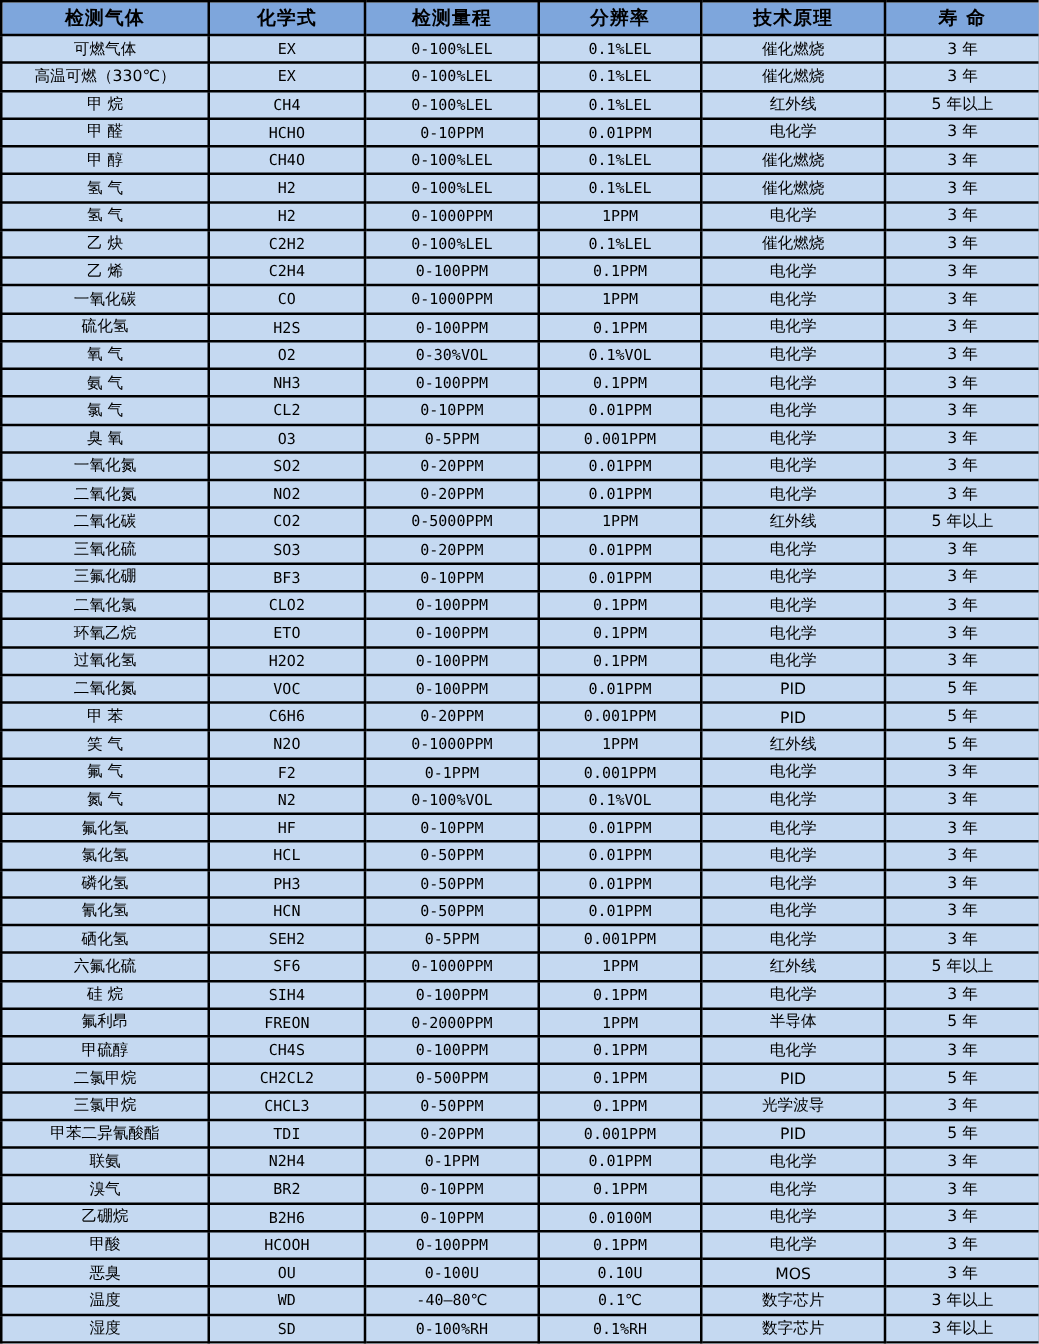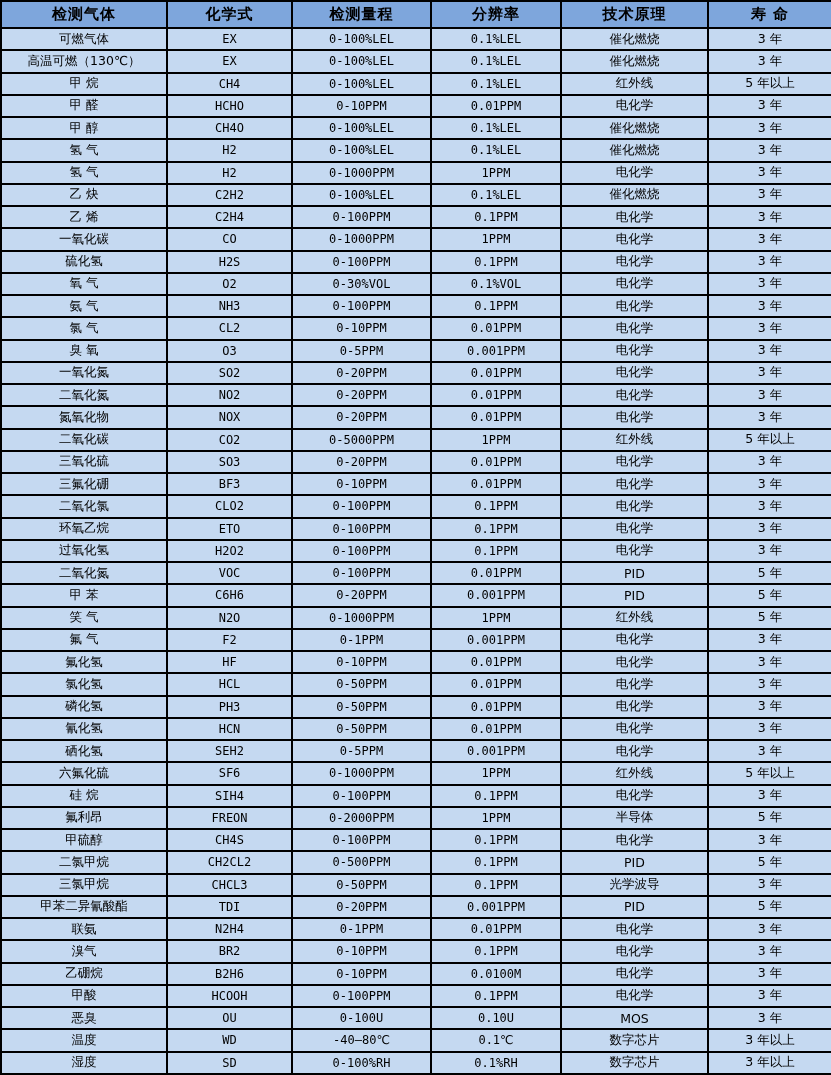--- a/index.html
+++ b/index.html
@@ -73,21 +73,21 @@
     <tbody>
         <tr>
           <td>可燃气体</td>
           <td class="mono">EX</td>
           <td class="mono">0-100%LEL</td>
           <td class="mono">0.1%LEL</td>
           <td>催化燃烧</td>
           <td>3 年</td>
         </tr>
         <tr>
-          <td>高温可燃（130℃）</td>
+          <td>高温可燃（330℃）</td>
           <td class="mono">EX</td>
           <td class="mono">0-100%LEL</td>
           <td class="mono">0.1%LEL</td>
           <td>催化燃烧</td>
           <td>3 年</td>
         </tr>
         <tr>
           <td>甲 烷</td>
           <td class="mono">CH4</td>
           <td class="mono">0-100%LEL</td>
@@ -195,28 +195,20 @@
           <td>一氧化氮</td>
           <td class="mono">SO2</td>
           <td class="mono">0-20PPM</td>
           <td class="mono">0.01PPM</td>
           <td>电化学</td>
           <td>3 年</td>
         </tr>
         <tr>
           <td>二氧化氮</td>
           <td class="mono">NO2</td>
-          <td class="mono">0-20PPM</td>
-          <td class="mono">0.01PPM</td>
-          <td>电化学</td>
-          <td>3 年</td>
-        </tr>
-        <tr>
-          <td>氮氧化物</td>
-          <td class="mono">NOX</td>
           <td class="mono">0-20PPM</td>
           <td class="mono">0.01PPM</td>
           <td>电化学</td>
           <td>3 年</td>
         </tr>
         <tr>
           <td>二氧化碳</td>
           <td class="mono">CO2</td>
           <td class="mono">0-5000PPM</td>
           <td class="mono">1PPM</td>
@@ -285,20 +277,28 @@
           <td class="mono">0-1000PPM</td>
           <td class="mono">1PPM</td>
           <td>红外线</td>
           <td>5 年</td>
         </tr>
         <tr>
           <td>氟 气</td>
           <td class="mono">F2</td>
           <td class="mono">0-1PPM</td>
           <td class="mono">0.001PPM</td>
+          <td>电化学</td>
+          <td>3 年</td>
+        </tr>
+        <tr>
+          <td>氮 气</td>
+          <td class="mono">N2</td>
+          <td class="mono">0-100%VOL</td>
+          <td class="mono">0.1%VOL</td>
           <td>电化学</td>
           <td>3 年</td>
         </tr>
         <tr>
           <td>氟化氢</td>
           <td class="mono">HF</td>
           <td class="mono">0-10PPM</td>
           <td class="mono">0.01PPM</td>
           <td>电化学</td>
           <td>3 年</td>

